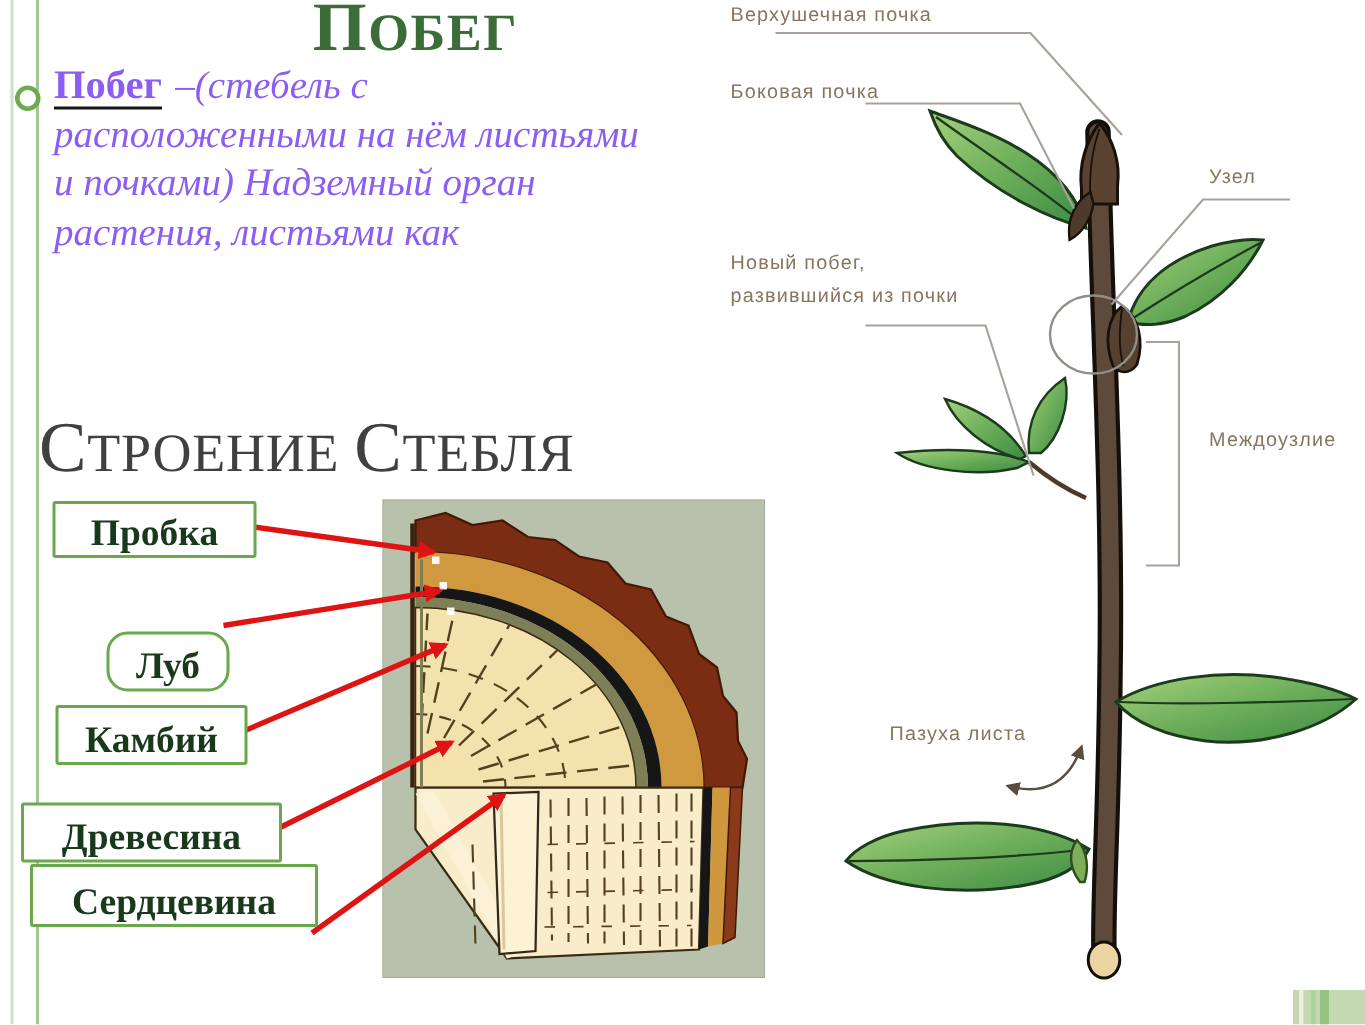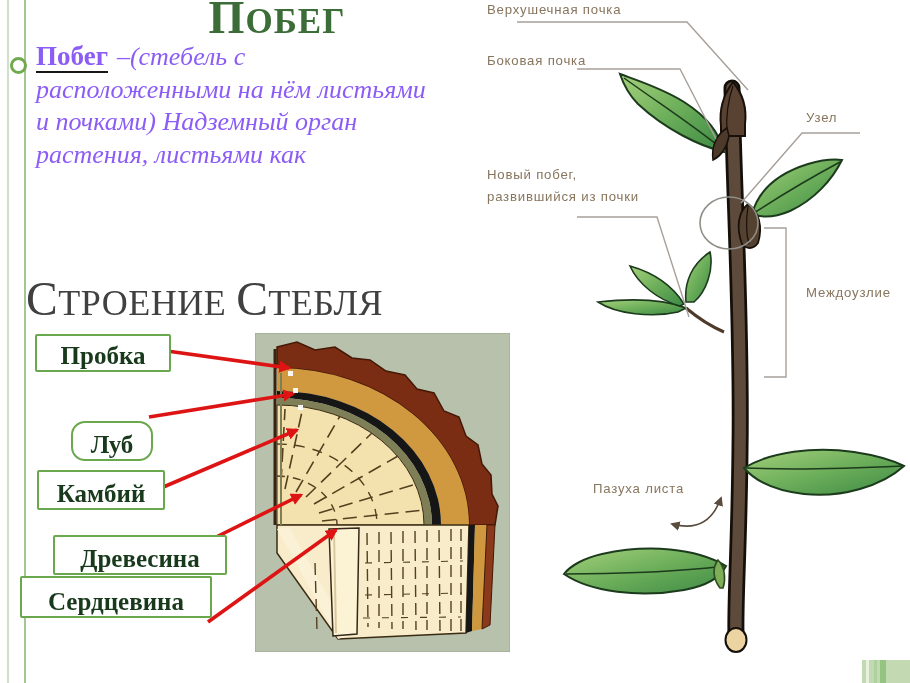--- a/index.html
+++ b/index.html
@@ -86,21 +86,21 @@
 
 <div class="labelbox" style="left:35px;top:334px;width:132px;height:34px;">
     <span>Пробка</span>
   </div>
 <div class="labelbox" style="left:71px;top:421px;width:78px;height:36px;border-radius:14px;">
     <span>Луб</span>
   </div>
 <div class="labelbox" style="left:37px;top:470px;width:124px;height:36px;">
     <span>Камбий</span>
   </div>
-<div class="labelbox" style="left:14px;top:535px;width:170px;height:36px;margin-left:39px;">
+<div class="labelbox" style="left:14px;top:535px;width:170px;height:36px;">
     <span>Древесина</span>
   </div>
 <div class="labelbox" style="left:20px;top:576px;width:188px;height:38px;">
     <span>Сердцевина</span>
   </div>
 
 <svg class="figure" style="left:255px;top:333px;" width="255" height="319" viewBox="0 0 255 319">
   <rect x="0" y="0" width="255" height="319" fill="#b7c1ab" stroke="#99a68c"></rect>
 
   <path d="M22,14 L42,9 L60,17 L80,14 L97,25 L115,27 L131,38 L150,42 L162,56 L179,60 L189,78 L204,84 L211,103 L223,112 L227,131 L236,142 L237,161 L243,173 L240,192 L214,192 A192,157 0 0 0 22,35 Z" fill="#7a2d12" stroke="#451806" stroke-width="1.5"></path>

